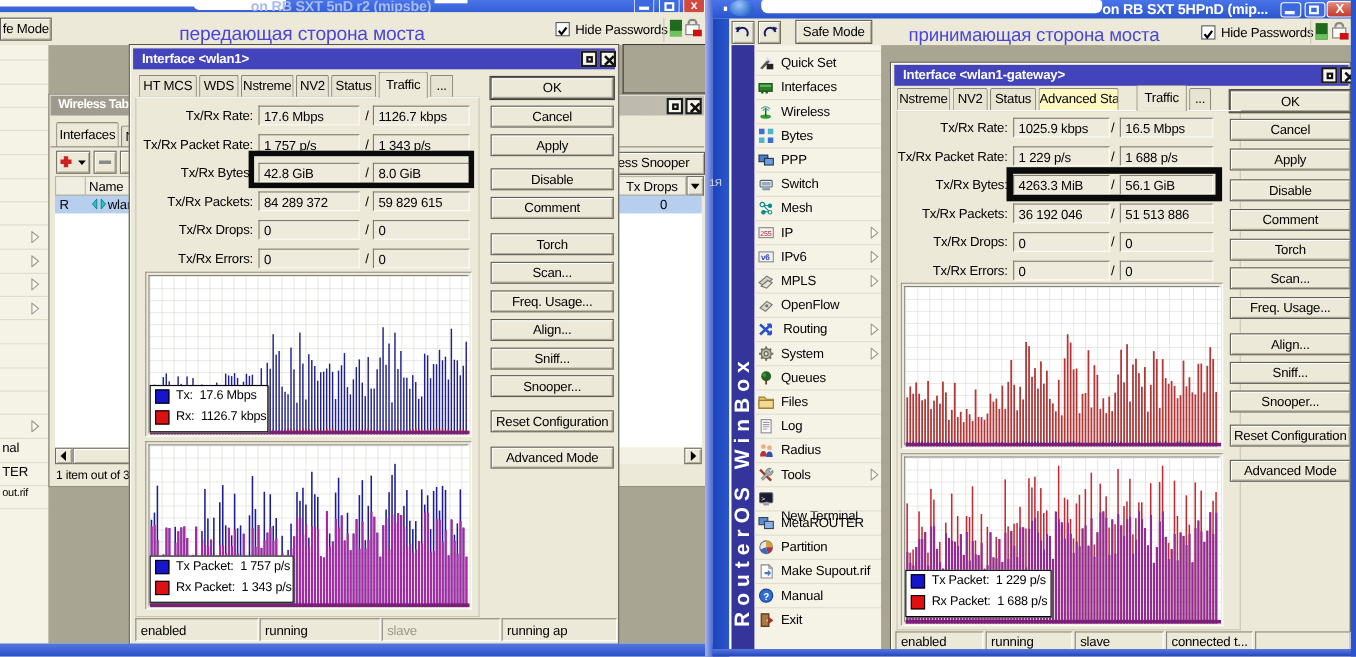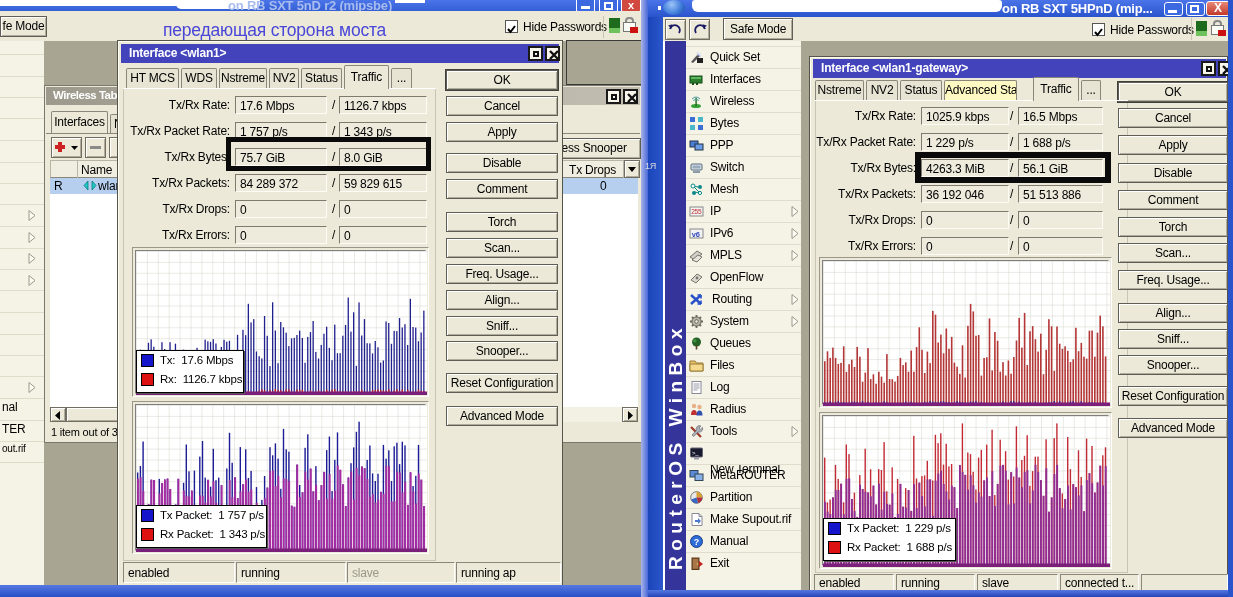--- a/index.html
+++ b/index.html
@@ -153,21 +153,21 @@
       <div style="position:absolute;left:10px;top:83px;width:102px;text-align:right;font-size:12px;white-space:nowrap">Tx/Rx Packet Rate:</div>
       <div style="position:absolute;left:117px;top:81px;width:92px;height:18px;background:#eeebdd;border-top:1px solid #7e7a6e;border-left:1px solid #7e7a6e;border-bottom:1px solid #fdfdf6;border-right:1px solid #fdfdf6;">
         <div style="margin:2px 0 0 4px;font-size:12px;white-space:nowrap">1 757 p/s</div>
       </div>
       <div style="position:absolute;left:214px;top:83px;font-size:12px">/</div>
       <div style="position:absolute;left:221px;top:81px;width:88px;height:18px;background:#eeebdd;border-top:1px solid #7e7a6e;border-left:1px solid #7e7a6e;border-bottom:1px solid #fdfdf6;border-right:1px solid #fdfdf6;">
         <div style="margin:2px 0 0 4px;font-size:12px;white-space:nowrap">1 343 p/s</div>
       </div>
       <div style="position:absolute;left:10px;top:109px;width:102px;text-align:right;font-size:12px;white-space:nowrap">Tx/Rx Bytes:</div>
       <div style="position:absolute;left:117px;top:107px;width:92px;height:18px;background:#eeebdd;border-top:1px solid #7e7a6e;border-left:1px solid #7e7a6e;border-bottom:1px solid #fdfdf6;border-right:1px solid #fdfdf6;">
-        <div style="margin:2px 0 0 4px;font-size:12px;white-space:nowrap">75.7 GiB</div>
+        <div style="margin:2px 0 0 4px;font-size:12px;white-space:nowrap">42.8 GiB</div>
       </div>
       <div style="position:absolute;left:214px;top:109px;font-size:12px">/</div>
       <div style="position:absolute;left:221px;top:107px;width:88px;height:18px;background:#eeebdd;border-top:1px solid #7e7a6e;border-left:1px solid #7e7a6e;border-bottom:1px solid #fdfdf6;border-right:1px solid #fdfdf6;">
         <div style="margin:2px 0 0 4px;font-size:12px;white-space:nowrap">8.0 GiB</div>
       </div>
       <div style="position:absolute;left:10px;top:135px;width:102px;text-align:right;font-size:12px;white-space:nowrap">Tx/Rx Packets:</div>
       <div style="position:absolute;left:117px;top:133px;width:92px;height:18px;background:#eeebdd;border-top:1px solid #7e7a6e;border-left:1px solid #7e7a6e;border-bottom:1px solid #fdfdf6;border-right:1px solid #fdfdf6;">
         <div style="margin:2px 0 0 4px;font-size:12px;white-space:nowrap">84 289 372</div>
       </div>
       <div style="position:absolute;left:214px;top:135px;font-size:12px">/</div>
@@ -725,20 +725,21 @@
         <path d="M13 13 a5 5 0 1 0 -9 -4" fill="none" stroke="#1a1a66" stroke-width="1.8"></path>
         <path d="M2.2 5.5 l3.3 3.3 1-4.6 Z" fill="#1a1a66"></path>
       </svg></div>
     <div style="position:absolute;left:41px;top:19px;width:21px;height:21px;background:#ece9d8;border:1px solid #716d60;box-shadow:inset 1px 1px 0 #fff,inset -1px -1px 0 #b0ac9c;"><svg width="19" height="19">
         <path d="M6 13 a5 5 0 1 1 9 -4" fill="none" stroke="#1a1a66" stroke-width="1.8"></path>
         <path d="M16.8 5.5 l-3.3 3.3 -1-4.6 Z" fill="#1a1a66"></path>
       </svg></div>
     <div style="background:#ece9d8;border:1px solid #5f5d54;box-shadow:inset 1px 1px 0 #fff,inset -1px -1px 0 #b0ac9c;font-size:12px;text-align:center;position:absolute;left:75px;top:18px;width:70px;height:22px;">
       <div style="margin-top:3px">Safe Mode</div>
     </div>
+    <div class="ab" style="left:178px;top:22px;font-size:17px;color:#4946d8;white-space:nowrap">принимающая сторона моста</div>
     <div class="ab" style="left:444px;top:23px;width:13px;height:13px;background:#fff;border:1px solid #555"><svg width="11" height="11">
         <path d="M2 5 L4.5 8 L9 2" stroke="#000" stroke-width="2" fill="none"></path>
       </svg></div>
     <div class="ab" style="left:462px;top:23px;font-size:12px">Hide Passwords</div>
     <div class="ab" style="left:543px;top:18px;width:1px;height:22px;background:#c8c4b4"></div>
     <div class="ab" style="left:548px;top:21px;width:11px;height:15px;background:#1e6b1e">
       <div class="ab" style="left:0;top:10px;width:11px;height:5px;background:#6dc25d"></div>
     </div>
     <div class="ab" style="left:563px;top:20px;width:14px;height:16px">
       <div class="ab" style="left:2px;top:0;width:9px;height:8px;border:2px solid #888;border-radius:4px 4px 0 0"></div>

